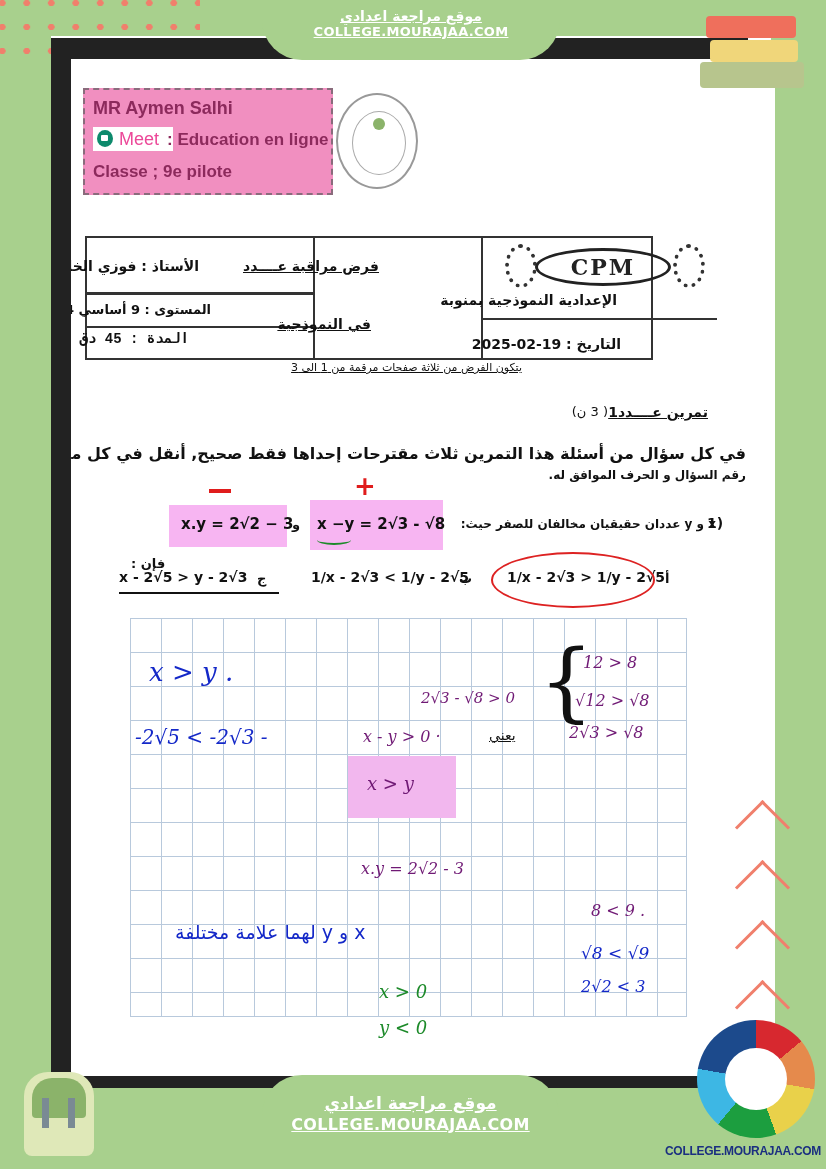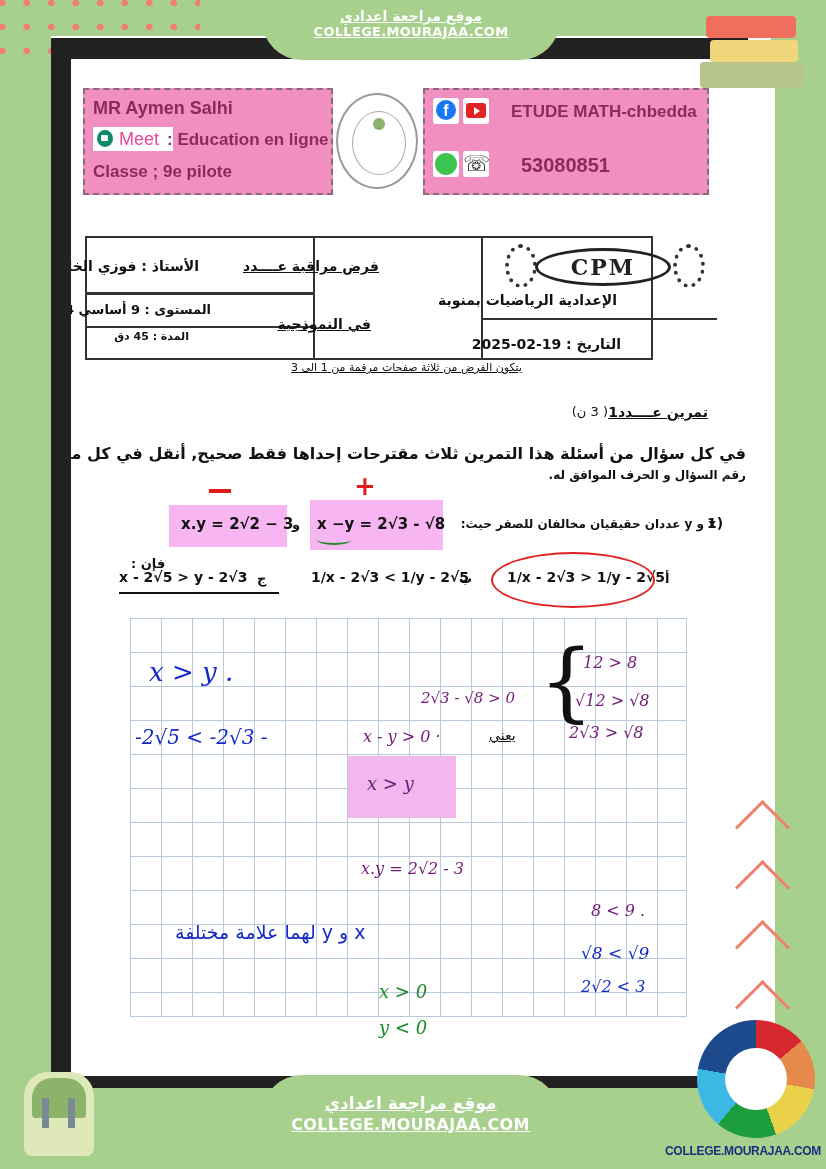--- a/index.html
+++ b/index.html
@@ -104,44 +104,36 @@
     <span class="pk" style="left:82px;top:40px;font-size:17px;">: Education en ligne</span>
     <span class="pk" style="left:8px;top:72px;font-size:17px;">Classe ;  9e pilote</span>
   </div>
   <div class="seal">
     <div class="seal-circle">
       <div class="seal-inner">
           <div class="tree"></div>
         </div>
     </div>
   </div>
-  <div class="pink pink-right">
-    <span class="ico fb" style="left:8px;top:8px;"></span>
-    <span class="ico yt" style="left:38px;top:8px;"></span>
-    <span class="pk" style="left:86px;top:12px;font-size:17px;">ETUDE MATH-chbedda</span>
-    <span class="ico wa" style="left:8px;top:61px;"></span>
-    <span class="ico ph" style="left:38px;top:61px;">☏</span>
-    <span class="pk" style="left:96px;top:64px;font-size:20px;">53080851</span>
-  </div>
 
   <div class="exam">
     <div class="v1"></div>
       <div class="v2"></div>
       <div class="h1"></div>
       <div class="h2"></div>
       <div class="h3"></div>
     <span class="ex" style="right:452px;top:20px;font-size:14px;">الأستاذ :   فوزي الخليلي</span>
     <span class="ex" style="right:440px;top:64px;font-size:13px;">المستوى : 9 أساسي 4</span>
-    <span class="ex" style="right:462px;top:92px;font-size:11px;">المدة : 45 دق</span>
+    <span class="ex" style="right:462px;top:92px;font-size:14px;font-family:Liberation Mono, monospace;">المدة : 45 دق</span>
     <span class="ex u" style="right:272px;top:20px;font-size:14px;">فرض مراقبة عــــدد</span>
     <span class="ex u" style="right:280px;top:78px;font-size:14px;">في النموذجية</span>
     <span class="laurel" style="left:418px;top:6px;"></span>
     <span class="laurel" style="left:586px;top:6px;"></span>
     <span class="cpm">CPM</span>
-    <span class="ex" style="right:34px;top:54px;font-size:14px;">الإعدادية الرياضيات  بمنوبة</span>
+    <span class="ex" style="right:34px;top:54px;font-size:14px;">الإعدادية النموذجية  بمنوبة</span>
     <span class="ex" style="right:30px;top:98px;font-size:14px;">التاريخ : 19-02-2025</span>
   </div>
   <span class="ar-text" style="right:226px;top:302px;font-size:11px;text-decoration:underline;font-weight:normal;">يتكون الفرض من ثلاثة صفحات مرقمة من 1 الى 3</span>
 
   <span class="ar-text" style="right:40px;top:345px;font-size:14px;text-decoration:underline;">تمرين عــــدد1</span>
   <span class="ar-text" style="right:140px;top:345px;font-size:13px;font-weight:normal;">( 3 ن)</span>
   <span class="ar-text" style="right:2px;top:385px;font-size:16px;margin-left:24px;">في كل سؤال من أسئلة هذا التمرين ثلاث مقترحات إحداها فقط صحيح, أنقل في كل مرة على ورقة تحريرك</span>
   <span class="ar-text" style="right:2px;top:409px;font-size:12px;">رقم السؤال و الحرف الموافق له.</span>
 
   <div class="redline" style="left:138px;top:430px;width:22px;height:4px;"></div>

